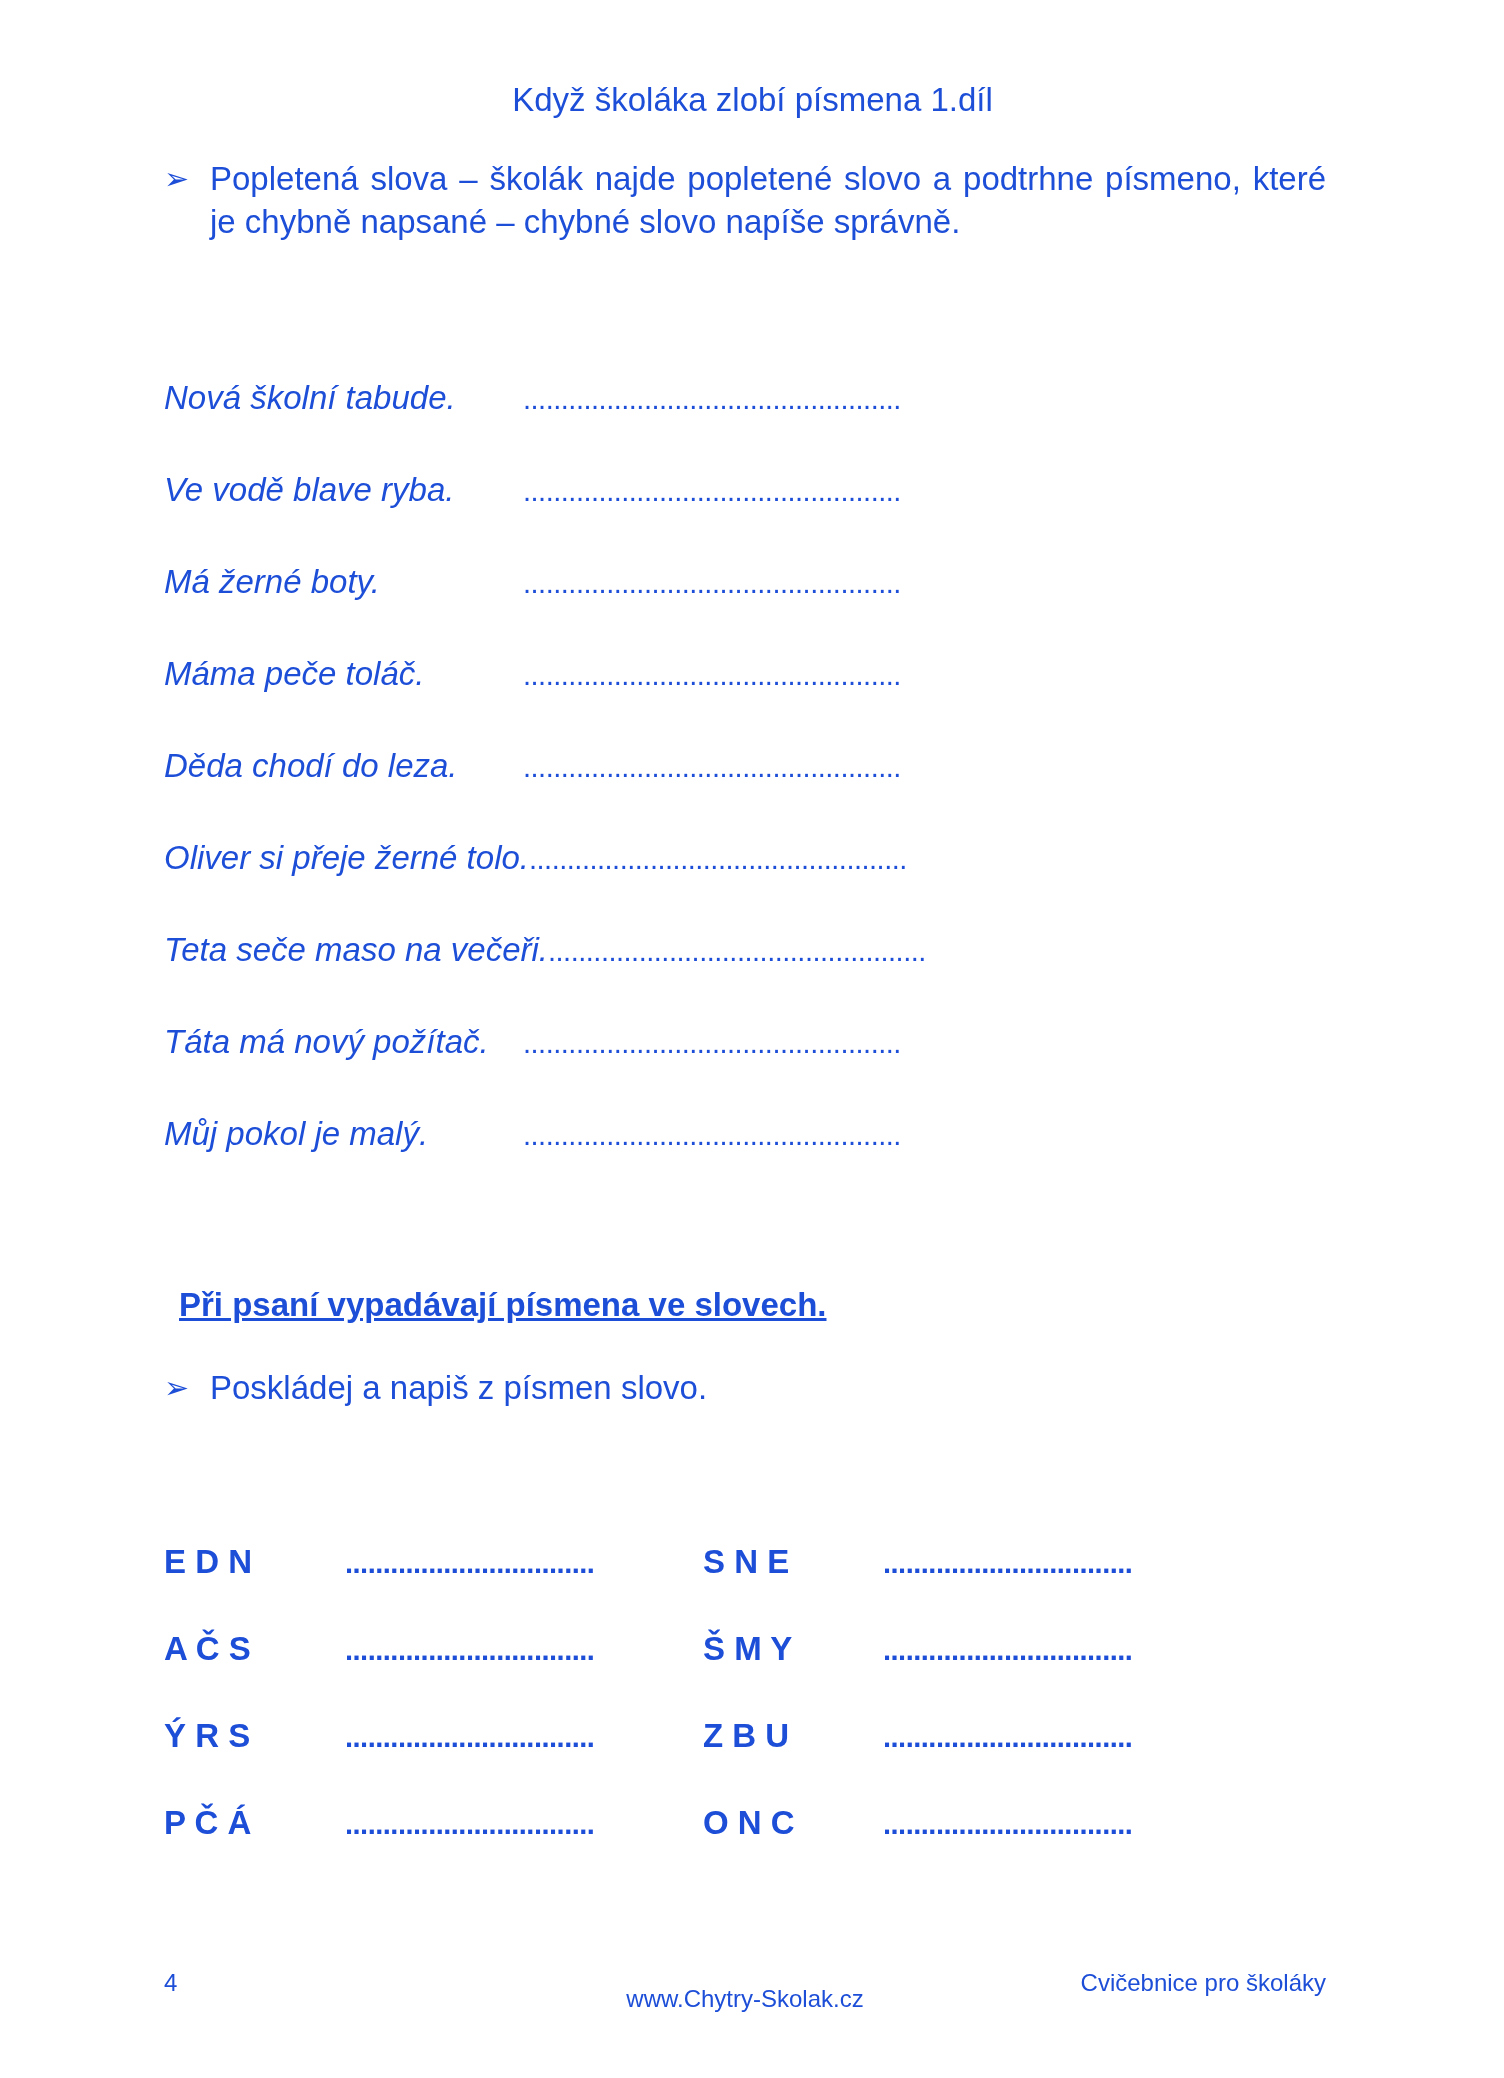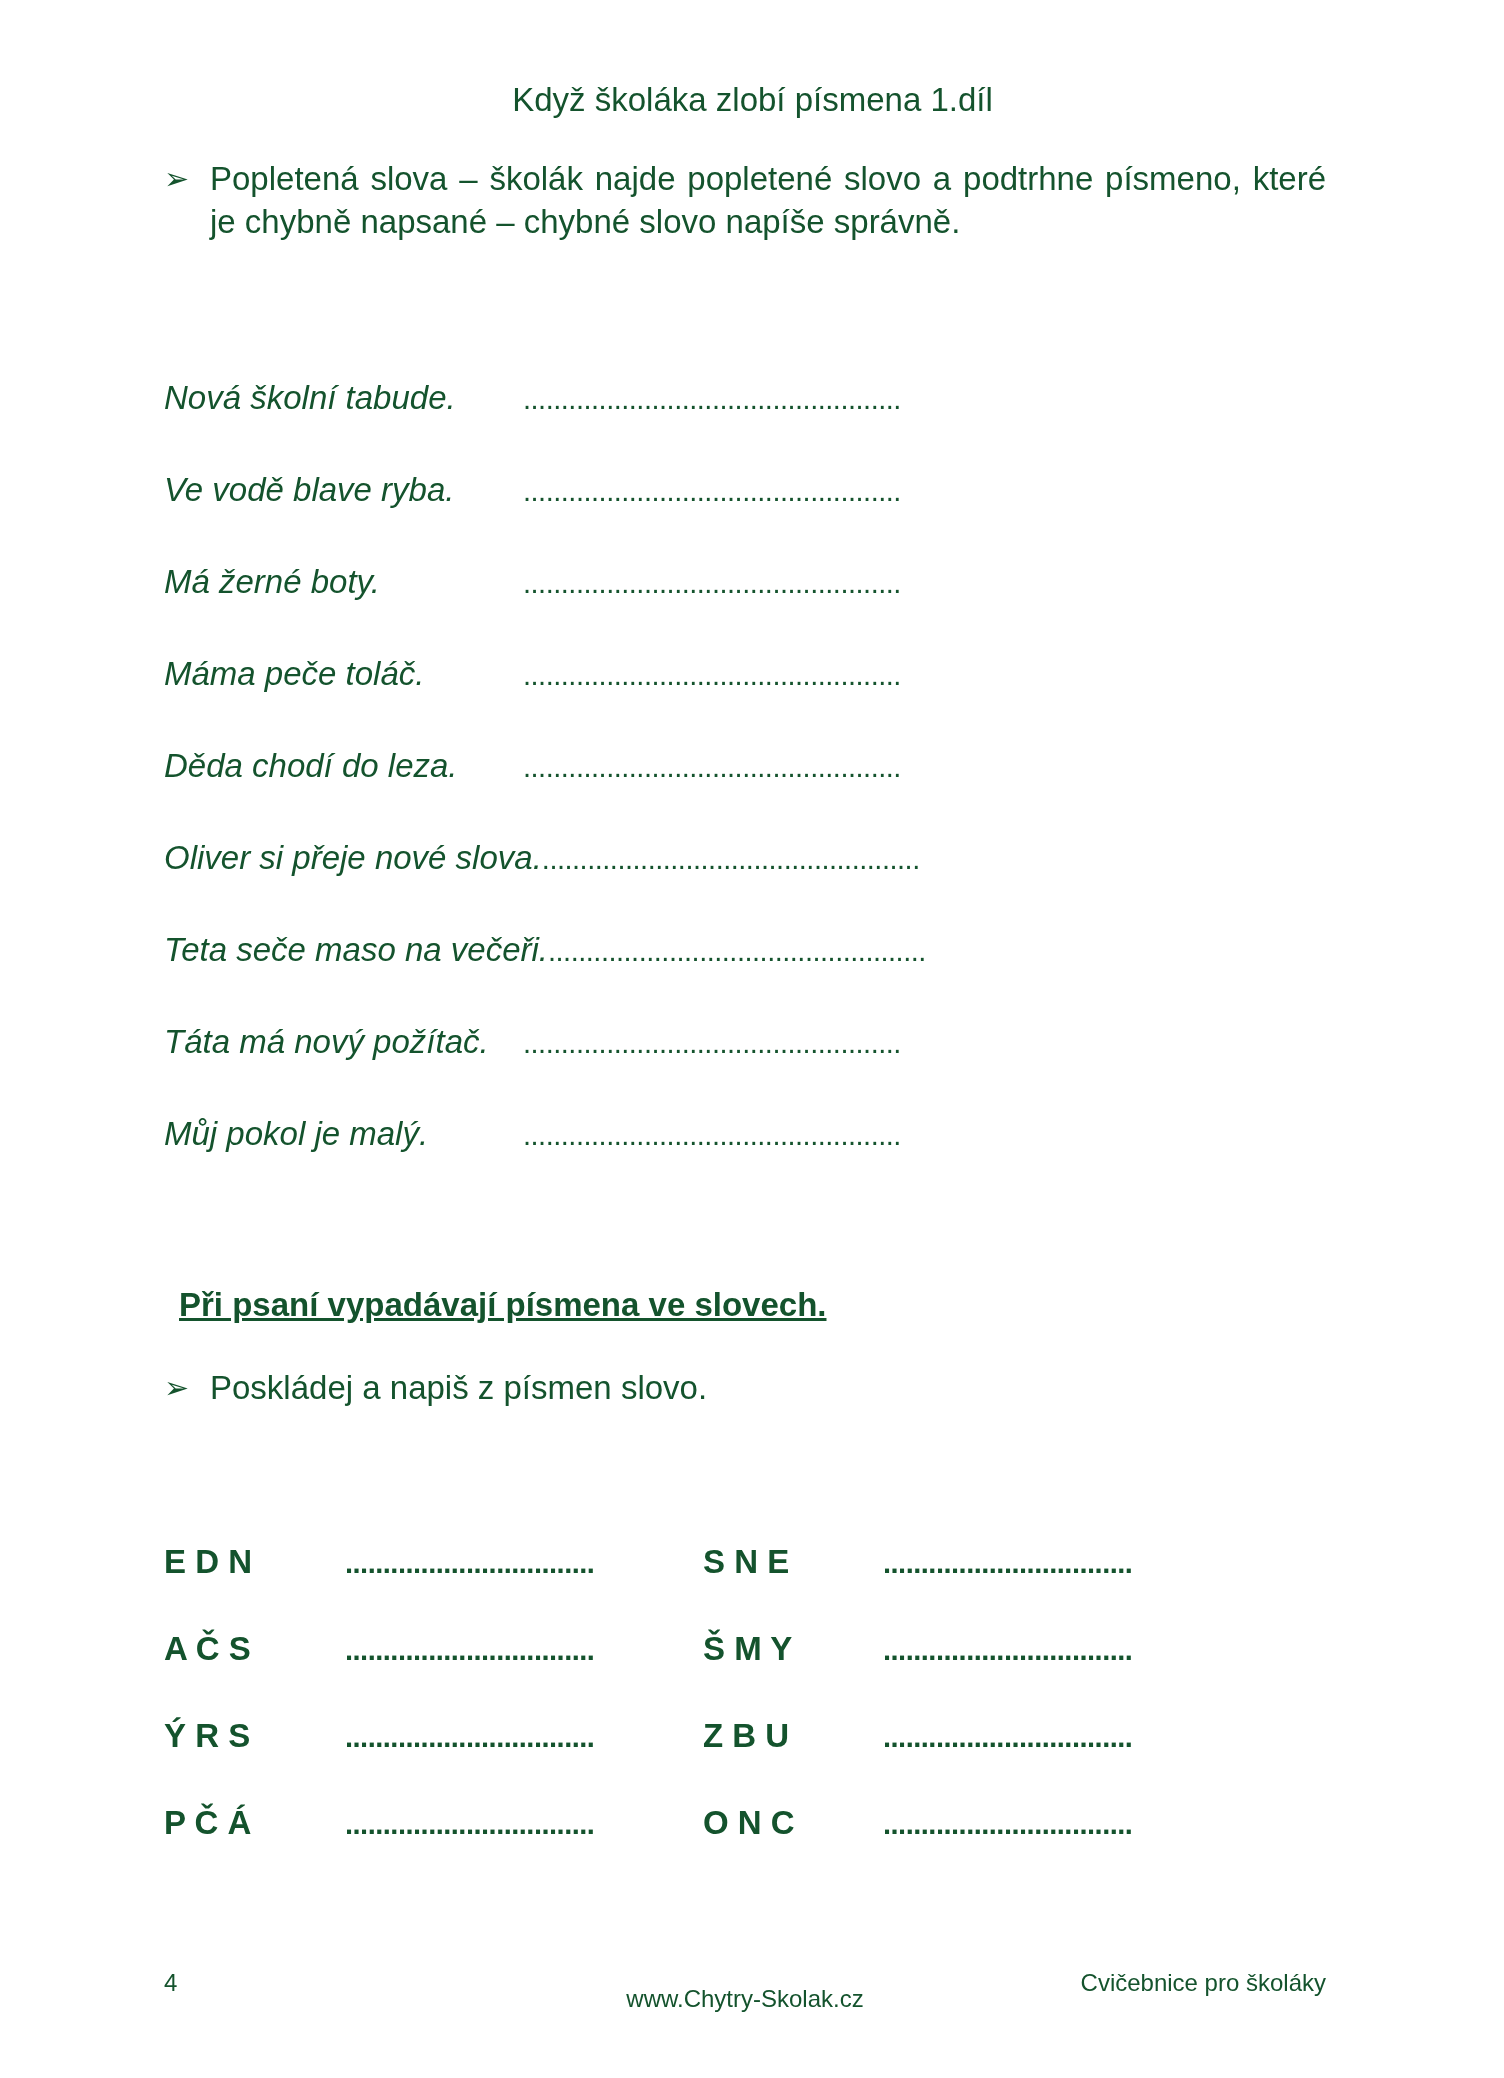--- a/index.html
+++ b/index.html
@@ -3,21 +3,21 @@
 <meta charset="utf-8">
 <style>
   * { margin: 0; padding: 0; box-sizing: border-box; }
   html, body { background: #e8e8e8; }
   .page {
     position: relative;
     width: 1504px;
     height: 2078px;
     margin: 0 auto;
     background: #ffffff;
-    color: #14532d;
+    color: #1d4ed8;
     font-family: "Liberation Sans", "DejaVu Sans", sans-serif;
     overflow: hidden;
   }
   .doc-title {
     position: absolute;
     top: 80px;
     left: 179px;
     width: 1147px;
     text-align: center;
     font-size: 33px;
@@ -142,21 +142,21 @@
     </div>
     <div class="sentence-row">
       <span class="sentence-text">Máma peče toláč.</span>
       <span class="dots">..................................................</span>
     </div>
     <div class="sentence-row">
       <span class="sentence-text">Děda chodí do leza.</span>
       <span class="dots">..................................................</span>
     </div>
     <div class="sentence-row">
-      <span class="sentence-text">Oliver si přeje nové slova.</span>
+      <span class="sentence-text">Oliver si přeje žerné tolo.</span>
       <span class="dots">..................................................</span>
     </div>
     <div class="sentence-row">
       <span class="sentence-text">Teta seče maso na večeři.</span>
       <span class="dots">..................................................</span>
     </div>
     <div class="sentence-row">
       <span class="sentence-text">Táta má nový požítač.</span>
       <span class="dots">..................................................</span>
     </div>

